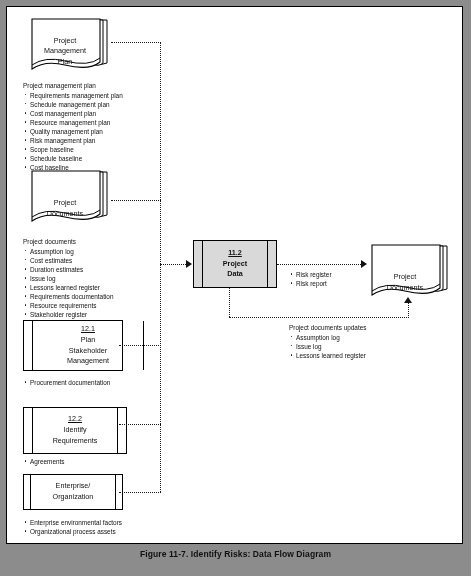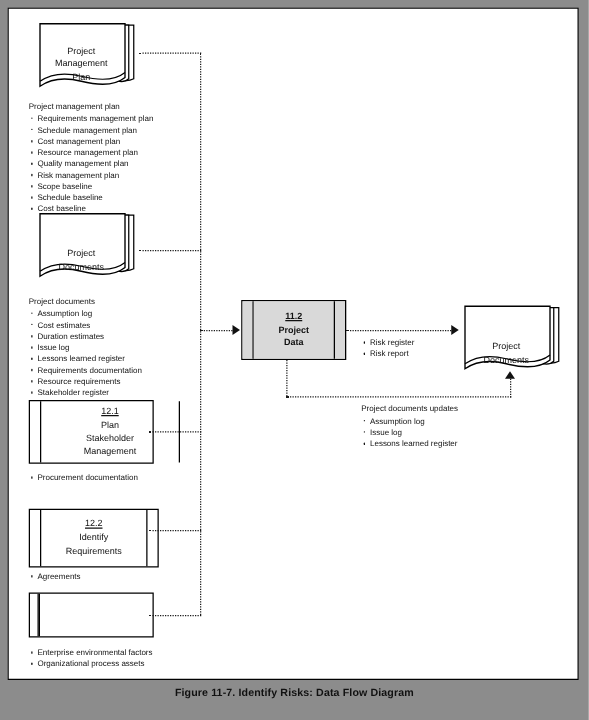--- a/index.html
+++ b/index.html
@@ -157,20 +157,24 @@
   </div>
 
   <div class="tblock" style="left:16px;top:450px;">
     <ul>
       <li>Agreements</li>
     </ul>
   </div>
 
   <div class="pbox thin" style="left:16px;top:467px;width:100px;height:36px;">
     <div class="bar"></div>
+    <div class="inner">
+      <span>Enterprise/</span>
+      <span>Organization</span>
+    </div>
     <div class="bar r"></div>
   </div>
 
   <div class="tblock" style="left:16px;top:511px;">
     <ul>
       <li>Enterprise environmental factors</li>
       <li>Organizational process assets</li>
     </ul>
   </div>
 

